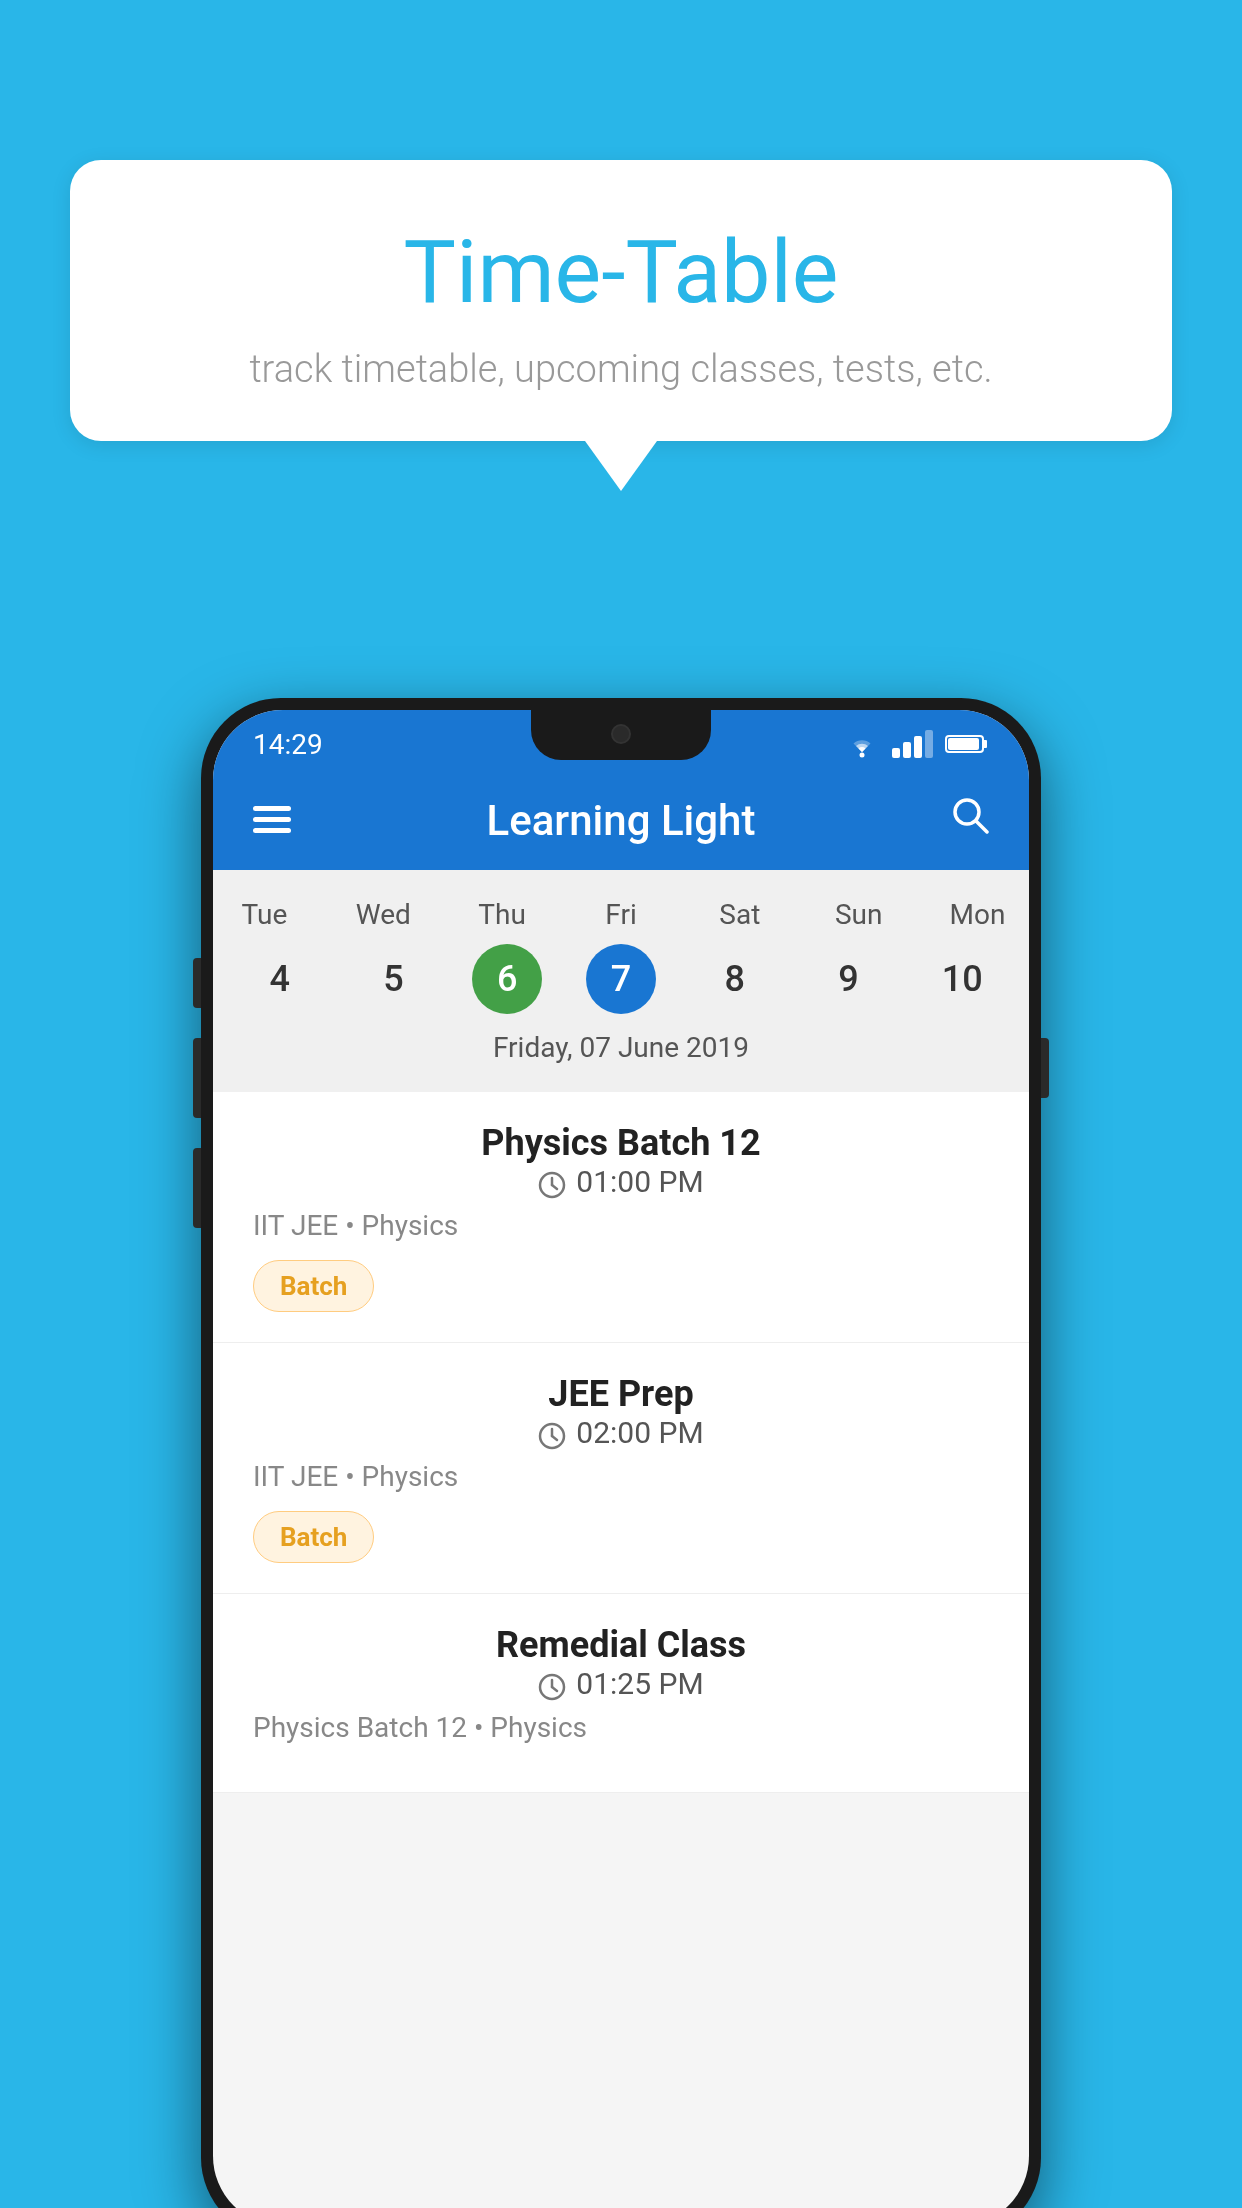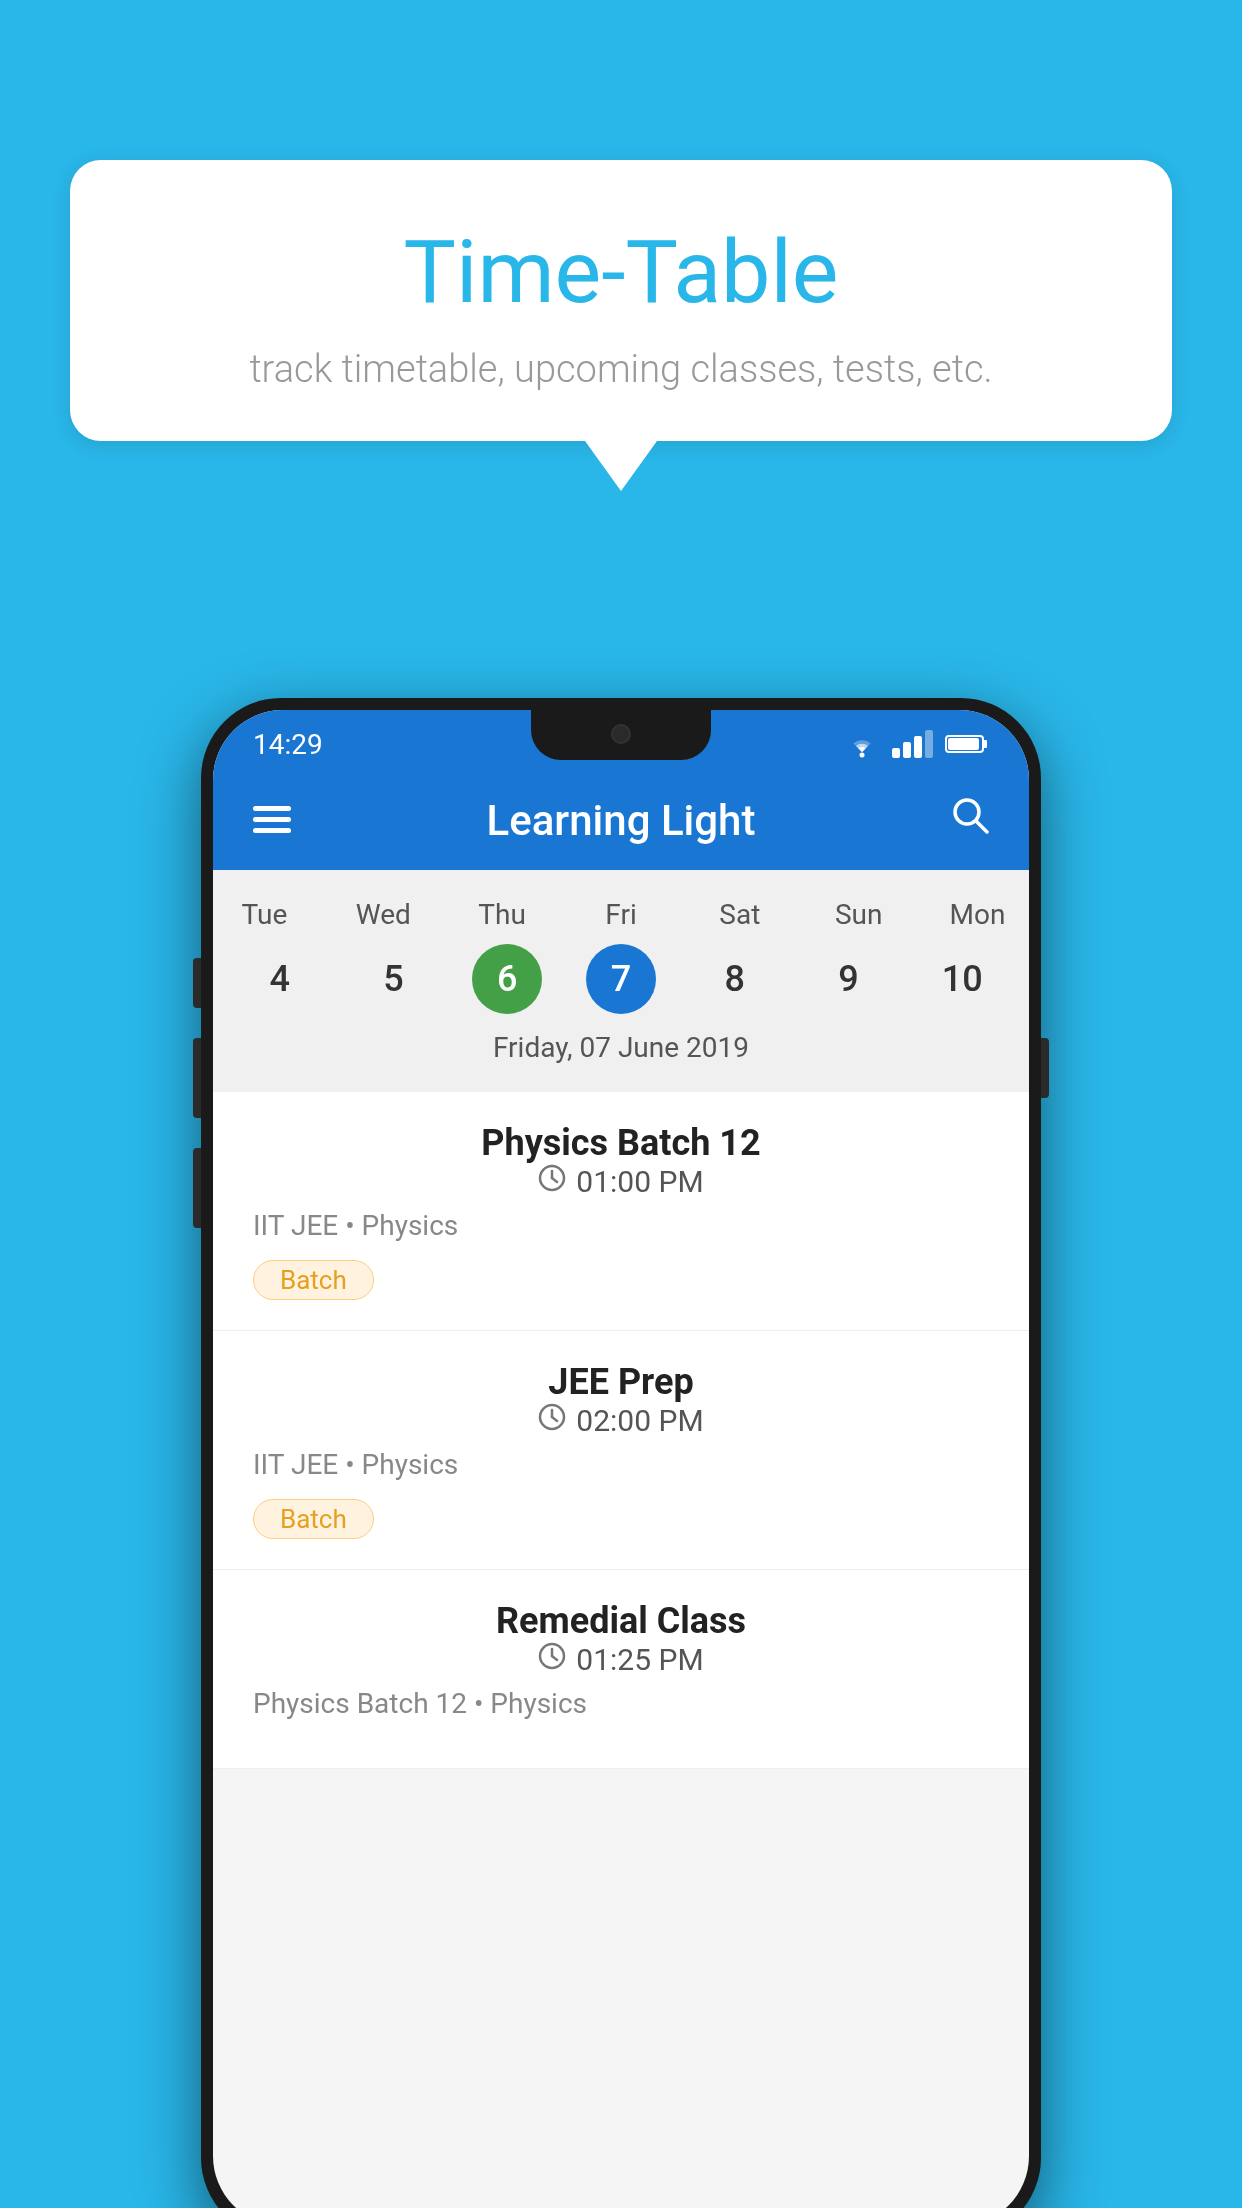--- a/index.html
+++ b/index.html
@@ -238,41 +238,41 @@
     }
 
     .schedule-title {
       font-size: 36px;
       font-weight: 700;
       color: #222;
     }
 
     .schedule-time {
       display: flex;
-      align-items: flex-start;
+      align-items: flex-end;
       gap: 10px;
       color: #555;
       font-size: 30px;
     }
 
     .schedule-subtitle {
       font-size: 28px;
       color: #888;
       margin-bottom: 18px;
     }
 
     .batch-badge {
       display: inline-block;
       background: #fff3e0;
       color: #e6a020;
       border: 1px solid #ffcc80;
       border-radius: 30px;
-      padding: 4px 26px;
+      padding: 10px 26px;
       font-size: 26px;
-      font-weight: 400;
+      font-weight: 700;
     }
 
     
     .phone-side-btn-right {
       position: absolute;
       right: -8px;
       top: 340px;
       width: 8px;
       height: 60px;
       background: #2a2a2a;

